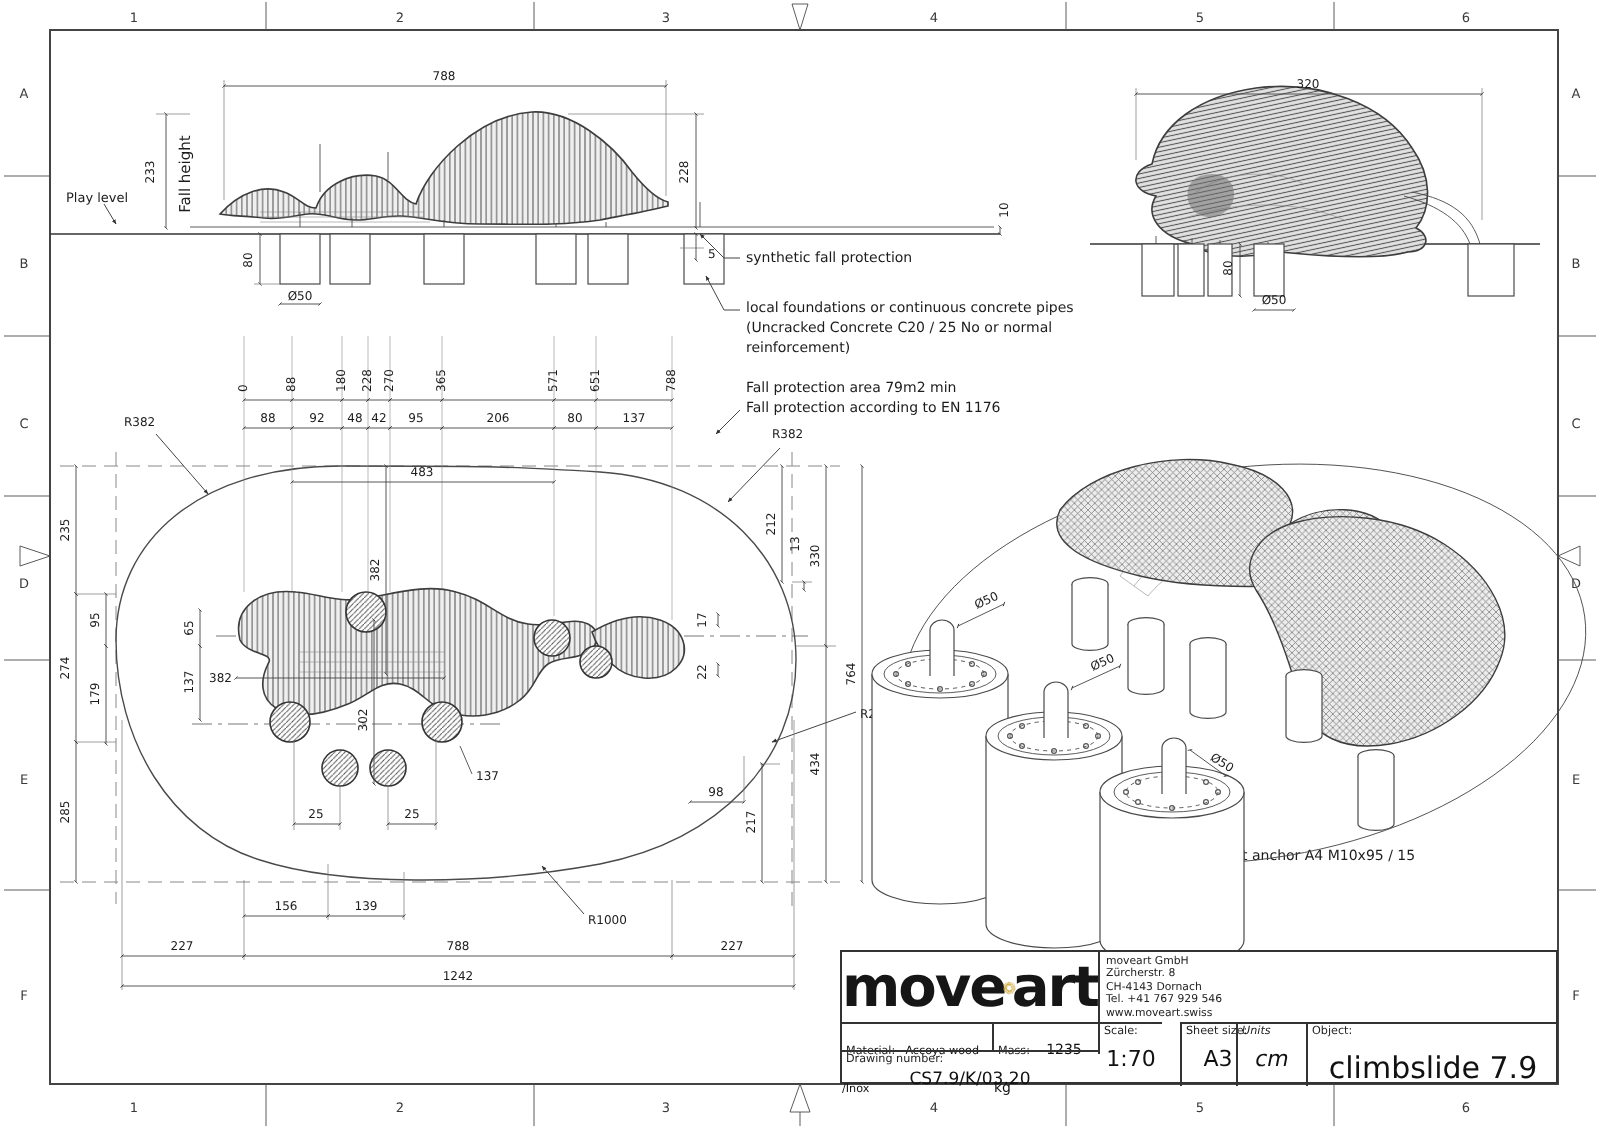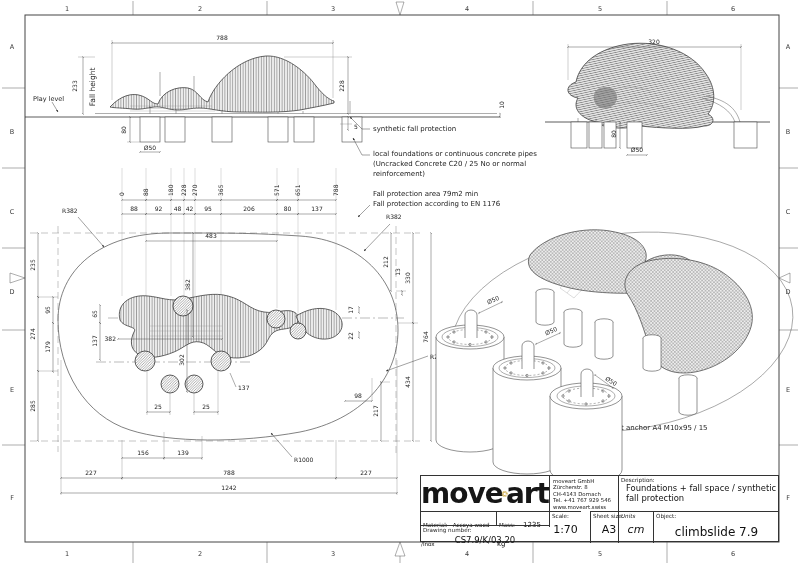--- a/index.html
+++ b/index.html
@@ -29,21 +29,21 @@
       box-sizing:border-box;background:#fff;z-index:5;}
   .cell{position:absolute;box-sizing:border-box;border-left:1px solid #333;border-top:1px solid #333;
         font-family:"DejaVu Sans",sans-serif;color:#111;}
   .cell.noL{border-left:none}.cell.noT{border-top:none}
   .lbl{font-size:5.6px;color:#222;display:block;padding:1px 0 0 2px;}
   .logo{display:flex;align-items:center;justify-content:center;height:100%;}
   .logo .word{font-size:28px;font-weight:600;letter-spacing:-1px;color:#161616;line-height:1;}
   .company{font-size:5.4px;line-height:6.4px;padding:2px 0 0 3px;color:#222;}
   .desc-line{font-size:8.4px;line-height:10px;padding-left:7px;color:#111;}
   .bigval{display:block;text-align:center;font-size:11px;margin-top:4px;color:#111;}
-  .objval{display:block;text-align:center;font-size:12px;margin-top:6px;color:#111;}
+  .objval{display:block;text-align:center;font-size:15px;margin-top:6px;color:#111;}
   .dwgval{display:block;text-align:center;font-size:8.5px;margin-top:2px;color:#111;}
   .inlineval{font-size:7px;padding-left:8px;color:#111;}
   .matval{font-size:5.6px;color:#111;}
 </style>
 </head>
 <body>
 
 <div id="stage">
 <svg width="800" height="565" viewBox="0 0 800 565">
   <defs>
@@ -521,25 +521,20 @@
   </div>
   <div class="cell noT" style="left:128px;top:0;width:69px;height:35px;">
     <div class="company">
       <div>moveart GmbH</div>
       <div>Zürcherstr. 8</div>
       <div>CH-4143 Dornach</div>
       <div>Tel. +41 767 929 546</div>
       <div>www.moveart.swiss</div>
     </div>
   </div>
-  <div class="cell noT" style="left:197px;top:0;width:161px;height:35px;">
-    <span class="lbl">Description:</span>
-    <div class="desc-line">Foundations + fall space / synthetic</div>
-    <div class="desc-line">fall protection</div>
-  </div>
 
   <div class="cell noL" style="left:0;top:35px;width:75px;height:14px;">
     <span class="lbl" style="display:inline;">Material:</span>
     <span class="matval">Accoya wood /Inox</span>
   </div>
   <div class="cell" style="left:75px;top:35px;width:53px;height:14px;">
     <span class="lbl" style="display:inline;">Mass:</span>
     <span class="inlineval" style="padding-left:3px;">1235 kg</span>
   </div>
   <div class="cell" style="left:128px;top:35px;width:32px;height:16px;">

